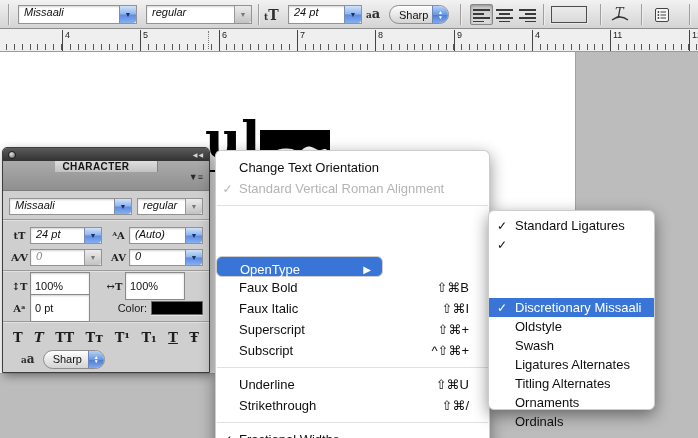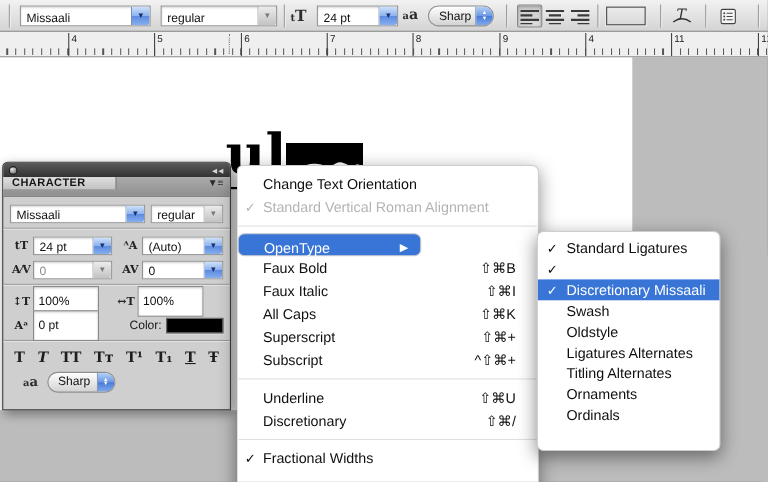--- a/index.html
+++ b/index.html
@@ -19,22 +19,22 @@
   .type-sample .sel { display: inline-block; font-family: "DejaVu Serif", serif; font-style: italic;
     font-weight: bold; font-size: 50px; line-height: 1; color: #fff; background: #000;
     padding: 3px 4px 15px 2px; vertical-align: -18px; }
   .anchor { position: absolute; left: -5px; top: 53px; width: 6px; height: 6px; background: #000; }
 
   
   .optionsbar { position: absolute; left: 0; top: 0; width: 698px; height: 29px;
     background: linear-gradient(#f2f2f2, #d4d4d4); border-bottom: 1px solid #8d8d8d; }
   .tb-sep { position: absolute; top: 4px; height: 21px; width: 1px; background: #9f9f9f; box-shadow: 1px 0 0 #eee; }
   .combo { position: absolute; top: 5px; height: 19px; background: #fff; border: 1px solid #939393;
-    display: flex; align-items: flex-end; font-size: 11px; color: #111;
-    box-shadow: inset 0 1px 2px rgba(0,0,0,.18); }
+    display: flex; align-items: flex-start; font-size: 11px; color: #111;
+    box-shadow: inset 0 1px 2px rgba(0,0,0,.18); font-style: italic; }
   .combo .combo-text { flex: 1; padding-left: 5px; overflow: hidden; white-space: nowrap; }
   .arrow-btn { width: 17px; align-self: stretch; display: flex; align-items: center; justify-content: center;
     font-size: 7px; border-left: 1px solid #7a8db0; border-radius: 0 3px 3px 0; }
   .arrow-btn.blue { background: linear-gradient(#cfe2fa, #8fb4ee 48%, #5d8bdf 52%, #86b0f0); color: #16306e; }
   .arrow-btn.gray { background: linear-gradient(#ececec, #c2c2c2); border-left-color: #999; color: #777; }
   .glyph-icon { position: absolute; font-family: "DejaVu Serif", serif; color: #2e2e2e; }
   .tb-sizeicon { left: 264px; top: 7px; font-size: 14px; font-weight: bold; display: inline-block; }
   .tb-sizeicon::first-letter { font-size: 9px; }
   .tb-aa { left: 366px; top: 6px; font-size: 13px; font-weight: bold; display: inline-block; }
   .pill { position: absolute; top: 5px; height: 19px; border: 1px solid #8f8f8f; border-radius: 10px;
@@ -68,22 +68,22 @@
 
   
   .panel { position: absolute; left: 2px; top: 147px; width: 208px; height: 226px;
     background: #cfcfcf; border: 1px solid #3e3e3e; border-radius: 5px 5px 0 0;
     box-shadow: 2px 3px 10px rgba(0,0,0,.4); font-size: 11px; }
   .panel-titlebar { height: 13px; background: linear-gradient(#5b5b5b, #323232); border-radius: 4px 4px 0 0;
     display: flex; align-items: center; justify-content: space-between; padding: 0 5px; }
   .close-circle { width: 8px; height: 8px; border-radius: 50%; border: 1px solid #1d1d1d;
     background: radial-gradient(circle at 35% 30%, #e6e6e6, #7e7e7e 75%); }
   .collapse { color: #d6d6d6; font-size: 6px; letter-spacing: 1px; }
-  .panel-tabs { height: 18px; background: linear-gradient(#ababab, #8f8f8f); display: flex; align-items: flex-start;
-    border-bottom: 1px solid #7c7c7c; }
+  .panel-tabs { height: 30px; background: linear-gradient(#ababab, #8f8f8f); display: flex; align-items: center;
+    border-bottom: 1px solid #7c7c7c; flex-direction: column; }
   .tab-active { width: 103px; background: linear-gradient(#dedede, #c2c2c2); border-right: 1px solid #828282;
     font-size: 10px; font-weight: bold; color: #141414; letter-spacing: .4px;
     display: flex; align-items: center; padding-left: 8px; }
   .panel-menu-btn { margin-left: auto; display: flex; align-items: center; padding-right: 6px;
     color: #2a2a2a; font-size: 9px; }
   .panel-body { padding: 5px 6px 0; }
   .p-row { display: flex; align-items: center; height: 20px; margin-bottom: 2px; }
   .p-sep { border-top: 1px solid #9b9b9b; border-bottom: 1px solid #e2e2e2; margin: 3px -6px 4px; }
   .p-icon { width: 21px; text-align: center; font-family: "DejaVu Serif", serif; font-size: 10px;
     font-weight: bold; color: #222; flex: none; }
@@ -111,21 +111,21 @@
     border: 1px solid #cdcdcd; border-bottom: none; padding-top: 6px; }
   .submenu { left: 488px; top: 210px; width: 167px; height: 200px; border-radius: 6px;
     border: 1px solid #cdcdcd; padding-top: 5px; }
   .menu-row { height: 21px; display: flex; align-items: center; padding-right: 11px; }
   .submenu .menu-row { height: 19px; }
   .menu-row .check { width: 23px; flex: none; text-align: center; font-size: 12px; }
   .submenu .menu-row .check { width: 26px; }
   .menu-row .label { flex: 1; white-space: nowrap; }
   .menu-row .shortcut { margin-left: 14px; white-space: nowrap; }
   .menu-row .arrow { width: 9px; text-align: right; font-size: 10px; flex: none; }
-  .menu-row.highlighted { background: #3875d6; color: #fff; }
+  .menu-row.highlighted { background: #3875d6; color: #fff; margin-top: 44px; }
   .menu-row.disabled { color: #b4b4b4; }
   .menu-row.separator { height: 13px; }
   .menu-row.separator { position: relative; }
   .menu-row.separator::after { content: ""; position: absolute; left: 1px; right: 1px; top: 6px;
     border-top: 1px solid #e0e0e0; }
 </style>
 </head>
 <body>
 
 <div class="screen">
@@ -359,26 +359,20 @@
         <span class="arrow"></span>
       </div>
         <div class="menu-row">
         <span class="check"></span>
         <span class="label">Faux Italic</span>
         <span class="shortcut">⇧⌘I</span>
         <span class="arrow"></span>
       </div>
         <div class="menu-row">
         <span class="check"></span>
-        <span class="label">All Caps</span>
-        <span class="shortcut">⇧⌘K</span>
-        <span class="arrow"></span>
-      </div>
-        <div class="menu-row">
-        <span class="check"></span>
         <span class="label">Superscript</span>
         <span class="shortcut">⇧⌘+</span>
         <span class="arrow"></span>
       </div>
         <div class="menu-row">
         <span class="check"></span>
         <span class="label">Subscript</span>
         <span class="shortcut">^⇧⌘+</span>
         <span class="arrow"></span>
       </div>
@@ -389,21 +383,21 @@
         
       </div>
         <div class="menu-row">
         <span class="check"></span>
         <span class="label">Underline</span>
         <span class="shortcut">⇧⌘U</span>
         <span class="arrow"></span>
       </div>
         <div class="menu-row">
         <span class="check"></span>
-        <span class="label">Discretionary</span>
+        <span class="label">Strikethrough</span>
         <span class="shortcut">⇧⌘/</span>
         <span class="arrow"></span>
       </div>
         <div class="menu-row separator">
         
         
         
         
       </div>
         <div class="menu-row checked">
@@ -423,28 +417,28 @@
       </div>
         <div class="menu-row checked">
         <span class="check">✓</span>
       </div>
         <div class="menu-row checked highlighted">
         <span class="check">✓</span>
         <span class="label">Discretionary Missaali</span>
       </div>
         <div class="menu-row">
         <span class="check"></span>
+        <span class="label">Oldstyle</span>
+      </div>
+        <div class="menu-row">
+        <span class="check"></span>
         <span class="label">Swash</span>
       </div>
         <div class="menu-row">
         <span class="check"></span>
-        <span class="label">Oldstyle</span>
-      </div>
-        <div class="menu-row">
-        <span class="check"></span>
         <span class="label">Ligatures Alternates</span>
       </div>
         <div class="menu-row">
         <span class="check"></span>
         <span class="label">Titling Alternates</span>
       </div>
         <div class="menu-row">
         <span class="check"></span>
         <span class="label">Ornaments</span>
       </div>

